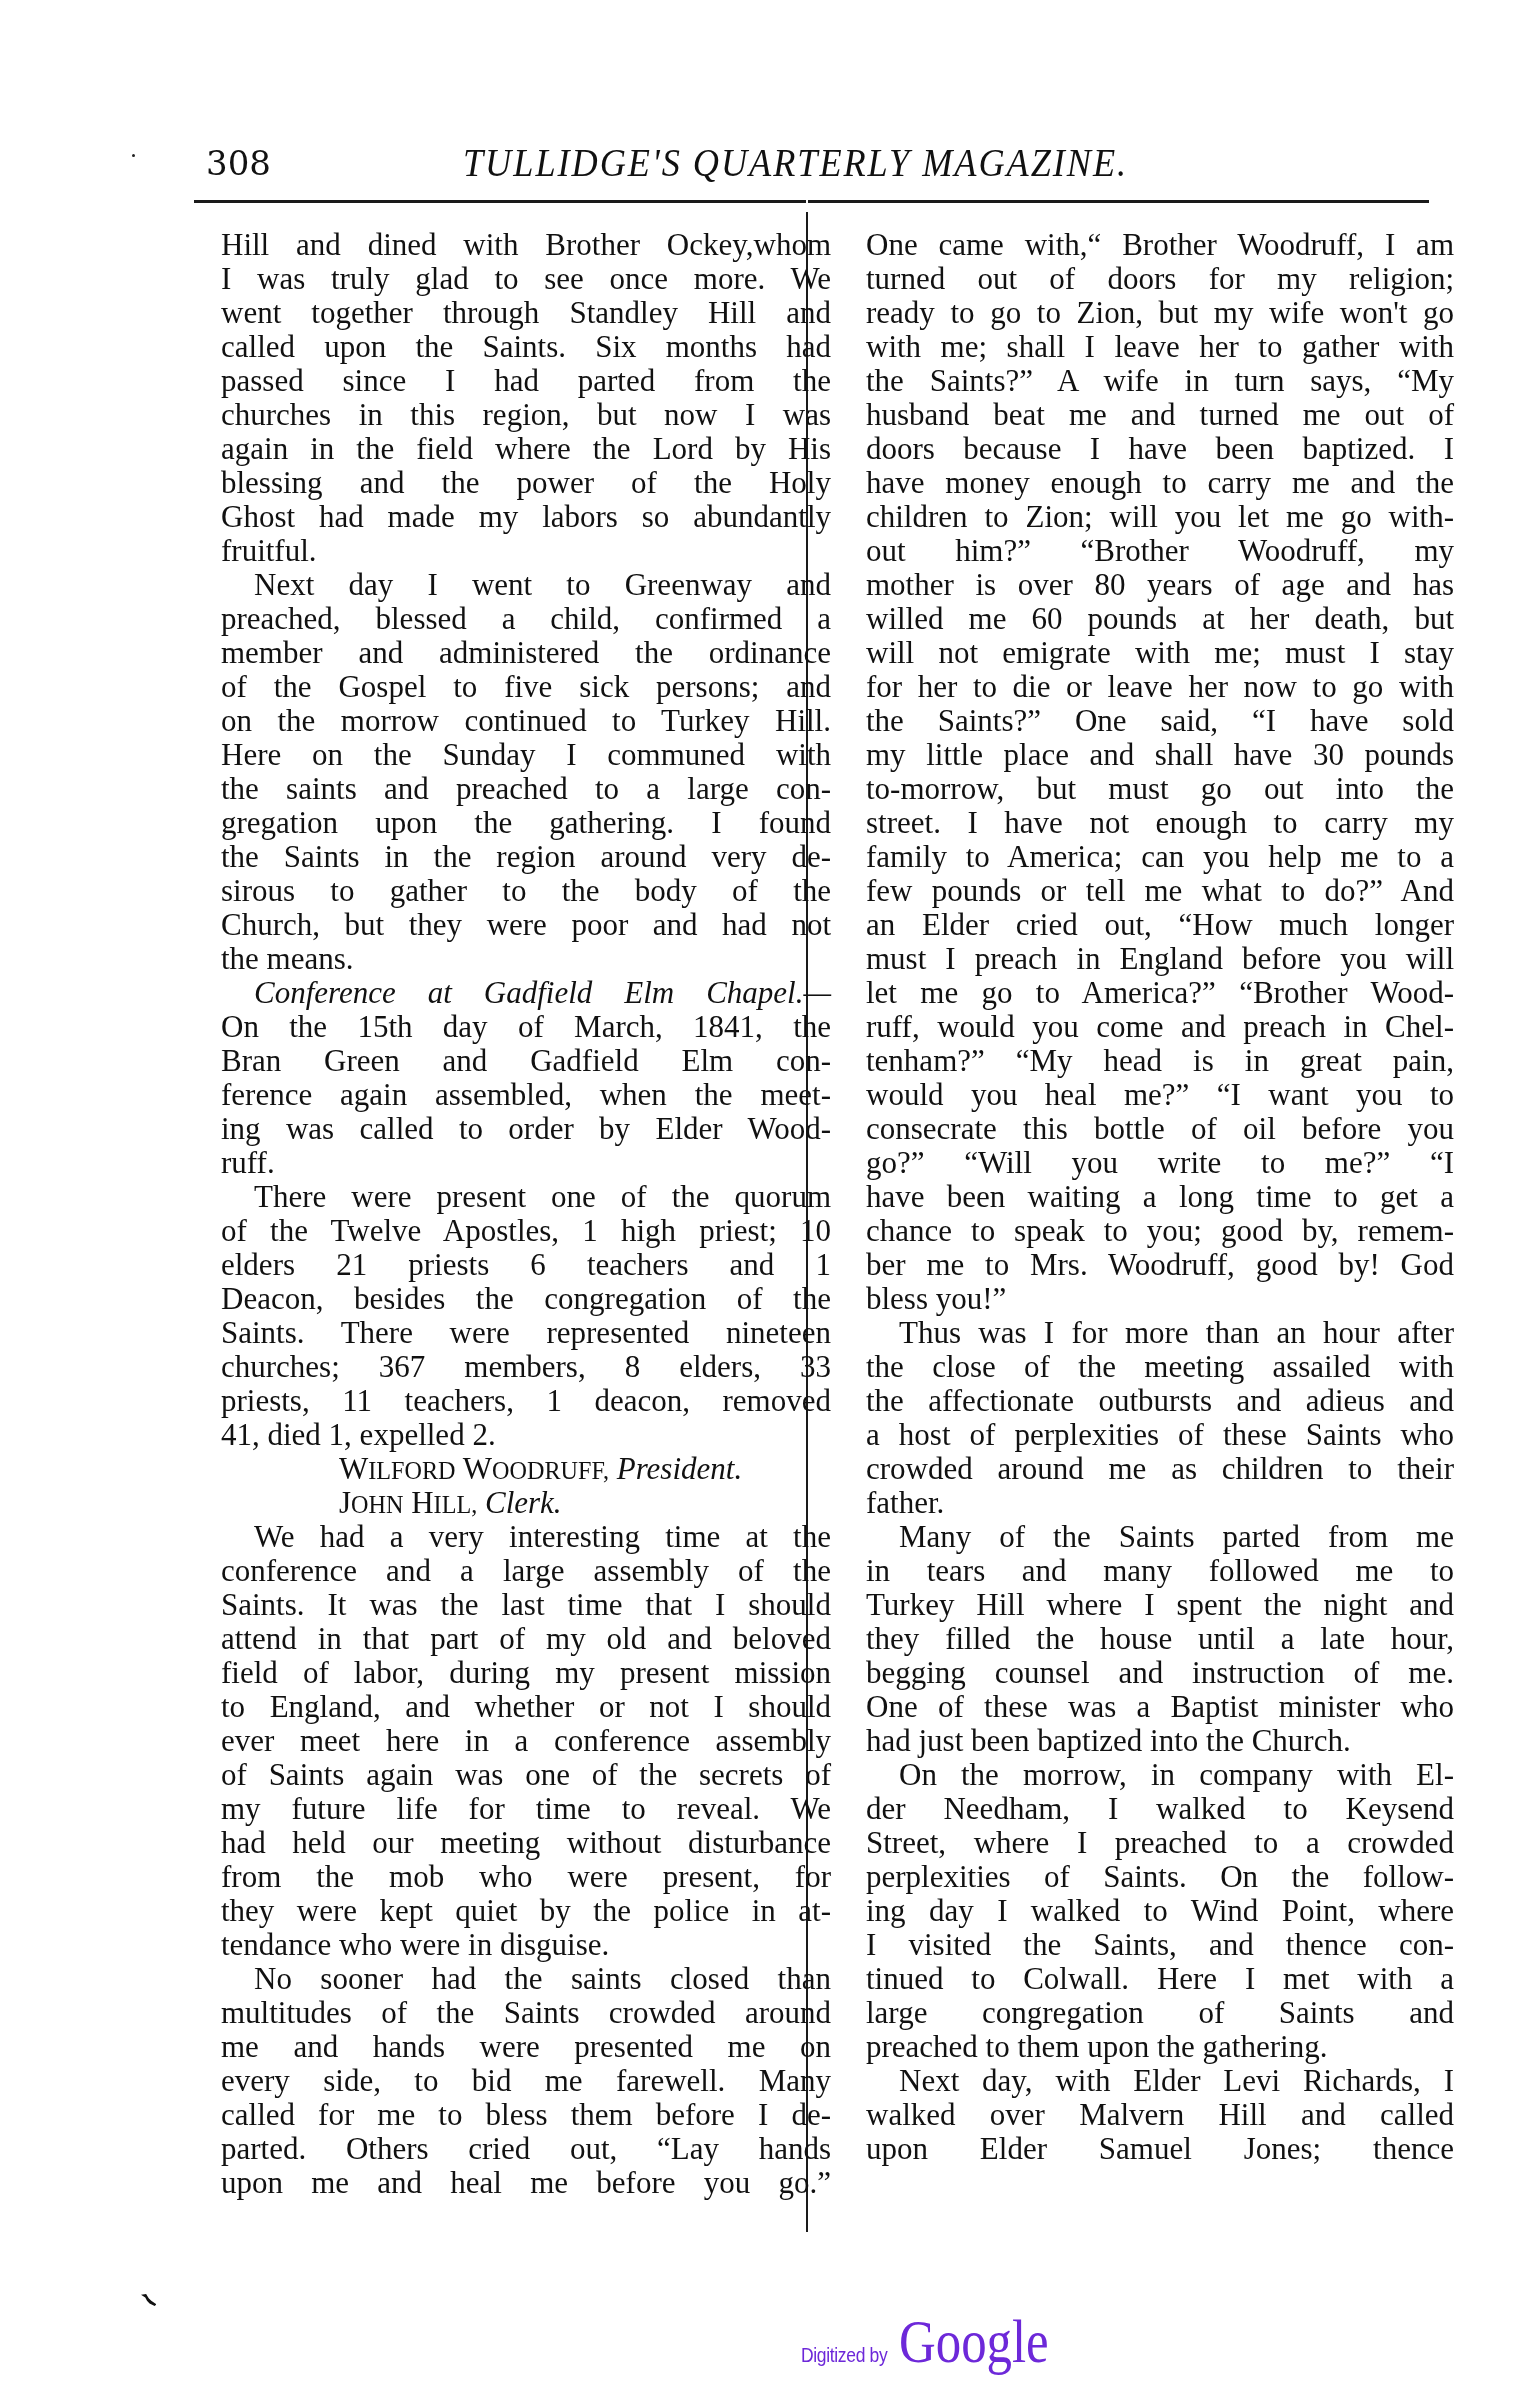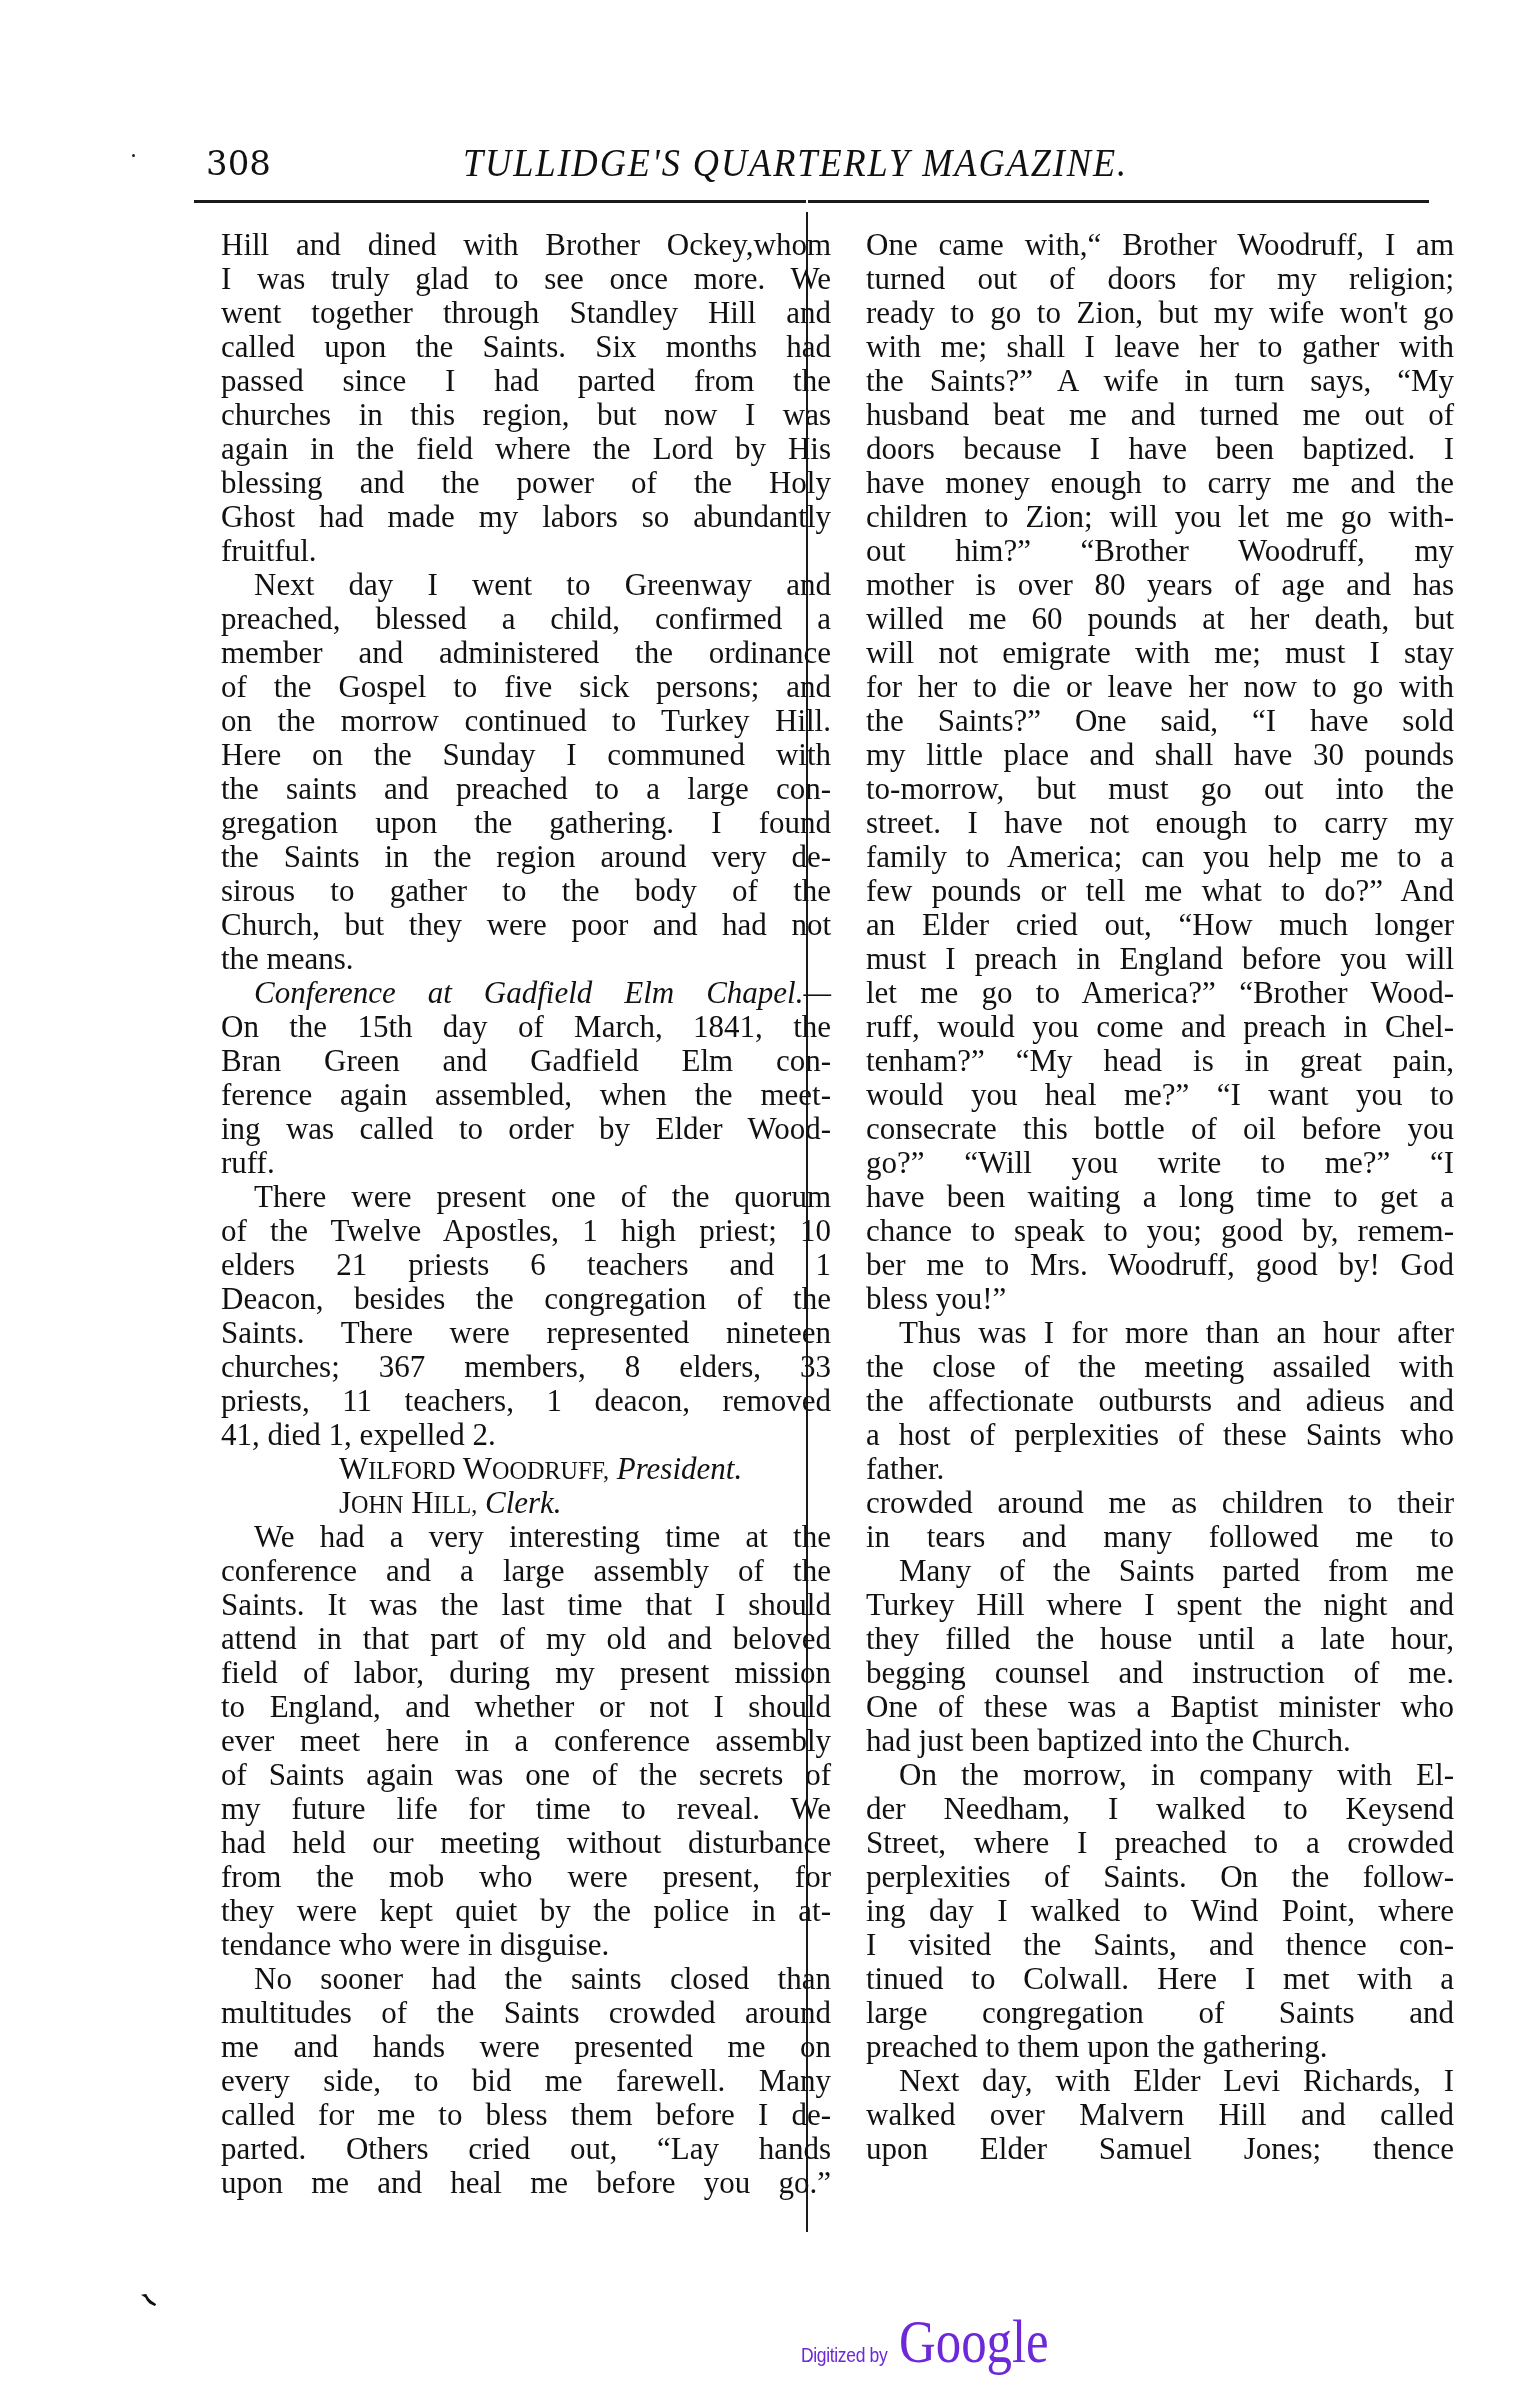--- a/index.html
+++ b/index.html
@@ -128,24 +128,24 @@
       <div class="line">consecrate this bottle of oil before you</div>
       <div class="line">go?”   “Will you write to me?”   “I</div>
       <div class="line">have been waiting a long time to get a</div>
       <div class="line">chance to speak to you; good by, remem-</div>
       <div class="line">ber me to Mrs. Woodruff, good by!  God</div>
       <div class="line last">bless you!”</div>
       <div class="line indent">Thus was I for more than an hour after</div>
       <div class="line">the close of the meeting assailed with</div>
       <div class="line">the affectionate outbursts and adieus and</div>
       <div class="line">a host of perplexities of these Saints who</div>
+      <div class="line">crowded around me as children to their</div>
       <div class="line last">father.</div>
-      <div class="line">crowded around me as children to their</div>
+      <div class="line indent">Many of the Saints parted from me</div>
       <div class="line">in tears and many followed me to</div>
-      <div class="line indent">Many of the Saints parted from me</div>
       <div class="line">Turkey Hill where I spent the night and</div>
       <div class="line">they filled the house until a late hour,</div>
       <div class="line">begging counsel and instruction of me.</div>
       <div class="line">One of these was a Baptist minister who</div>
       <div class="line last">had just been baptized into the Church.</div>
       <div class="line indent">On the morrow, in company with El-</div>
       <div class="line">der Needham, I walked to Keysend</div>
       <div class="line">Street, where I preached to a crowded</div>
       <div class="line">perplexities of Saints.  On the follow-</div>
       <div class="line">ing day I walked to Wind Point, where</div>

